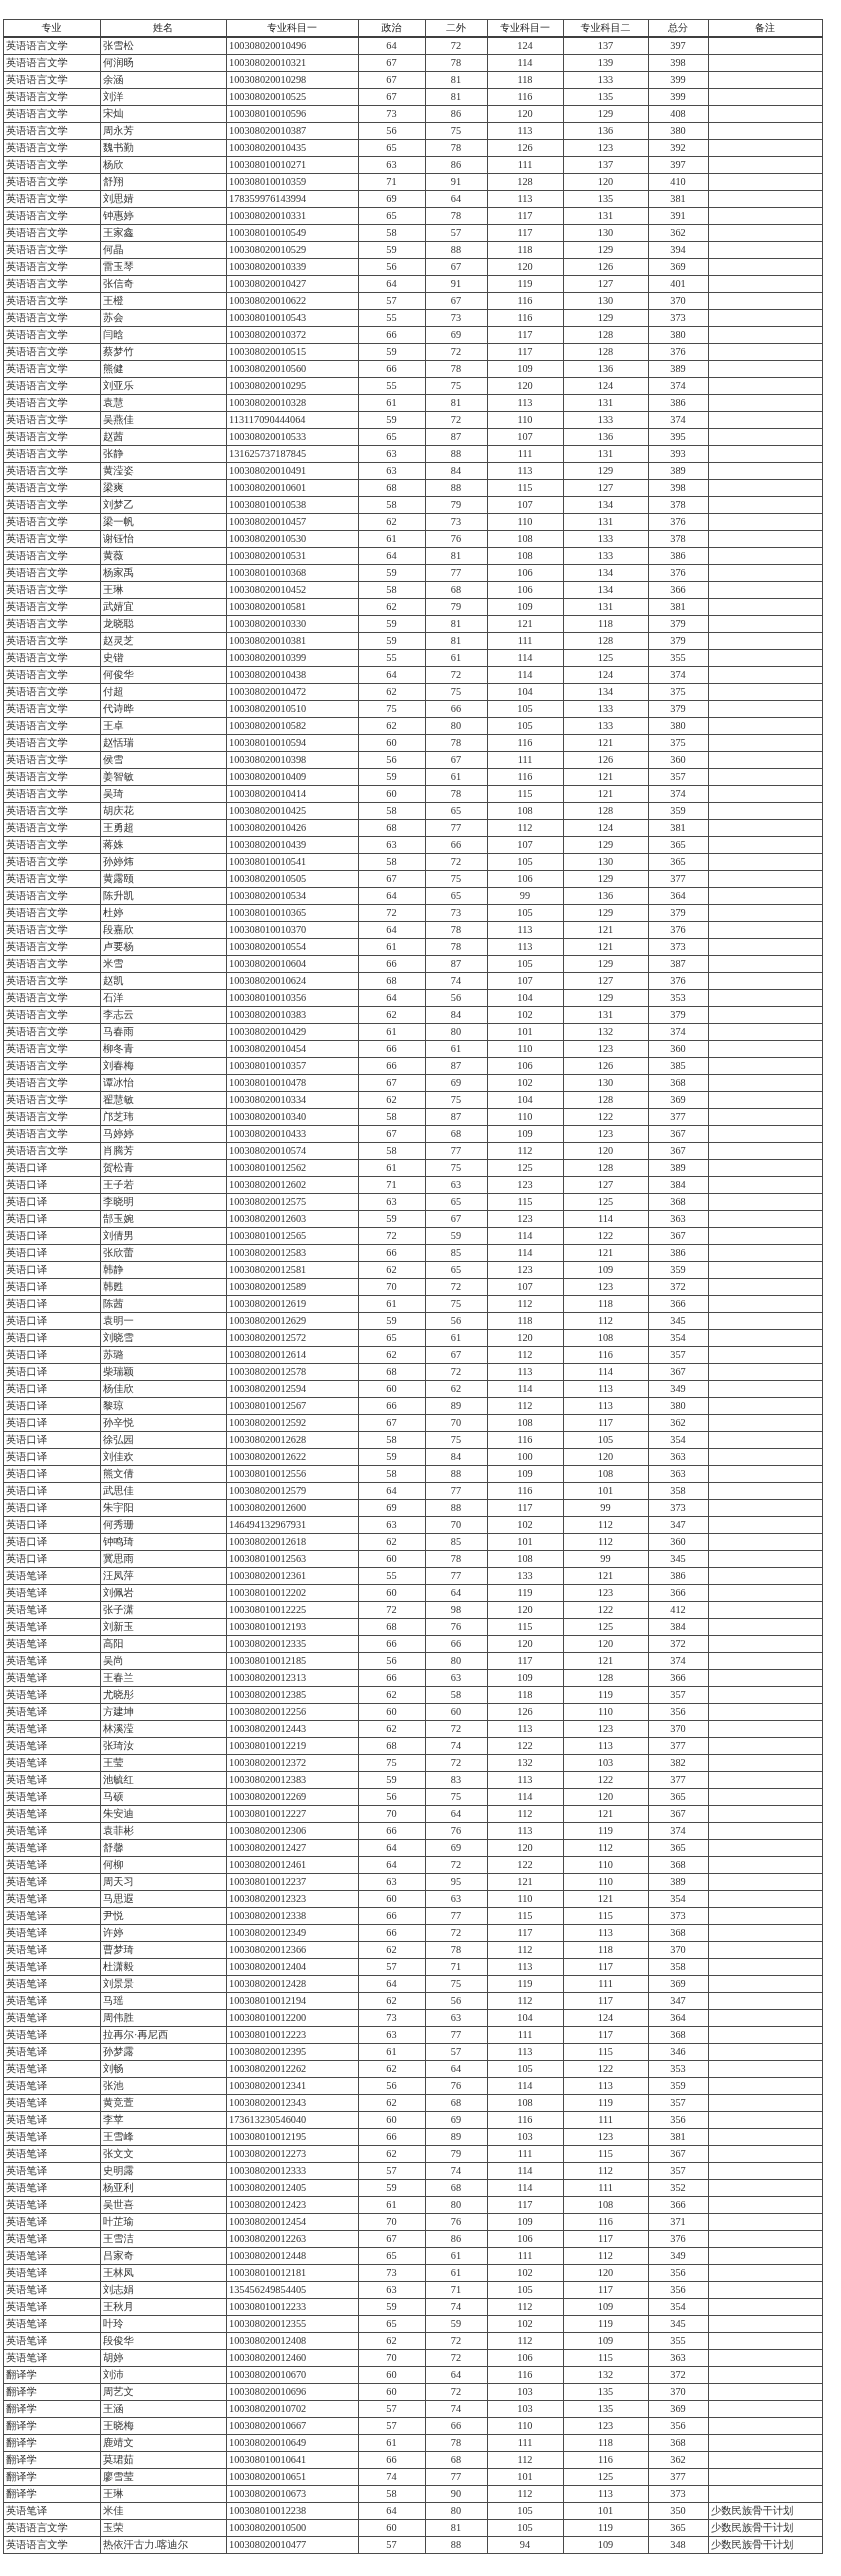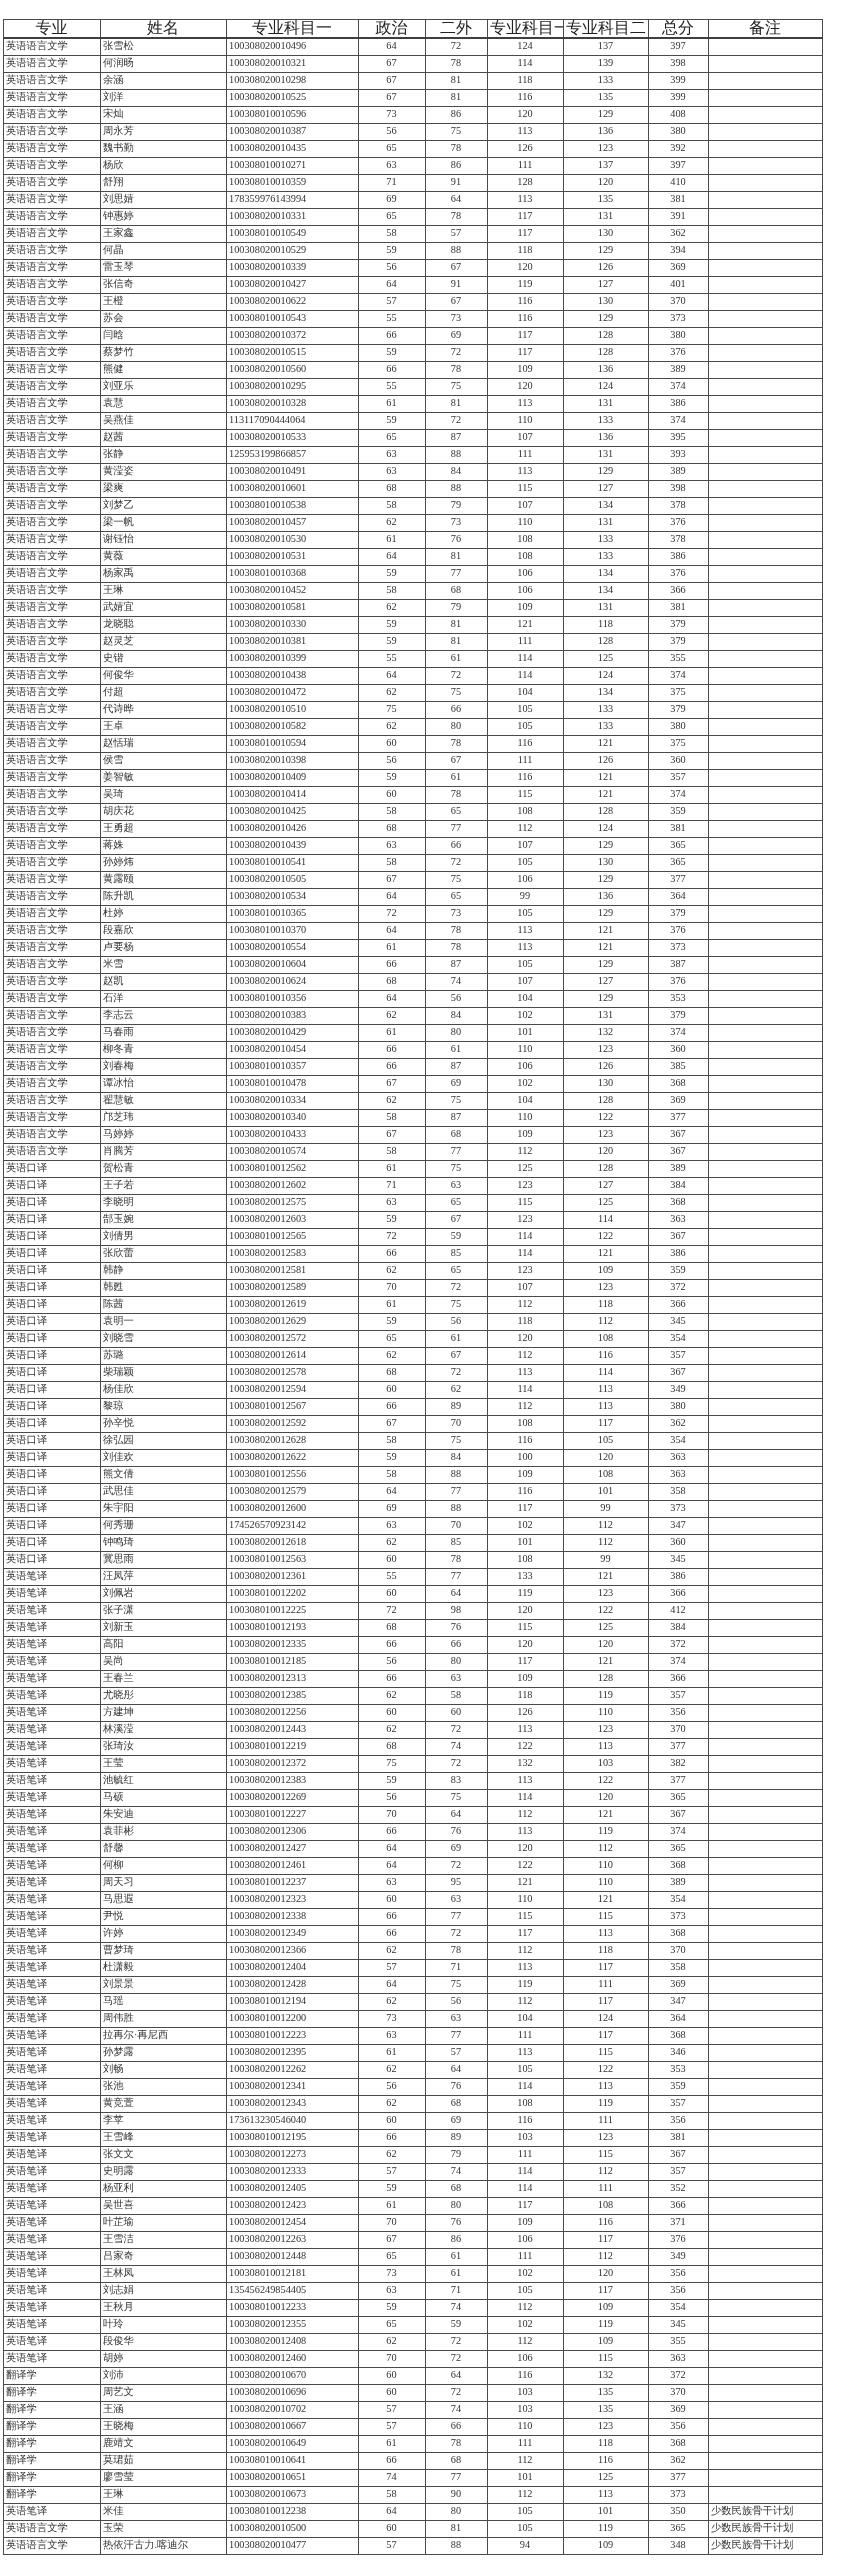--- a/index.html
+++ b/index.html
@@ -35,21 +35,21 @@
     font-size: 10.3px;
     color: #333333;
     height: 16px;
     line-height: 1.05;
     padding: 0 2.5px;
     overflow: hidden;
     white-space: nowrap;
     font-weight: normal;
   }
   .score-table thead th {
-    font-size: 16px;
+    font-size: 10px;
     border-bottom: 2.5px double #3f3f3f;
     color: #222222;
   }
   
   .score-table td:nth-child(1),
   .score-table td:nth-child(2),
   .score-table td:nth-child(3),
   .score-table td:nth-child(9) { text-align: left; }
   .score-table td:nth-child(4),
   .score-table td:nth-child(5),
@@ -347,21 +347,21 @@
           <td>65</td>
           <td>87</td>
           <td>107</td>
           <td>136</td>
           <td>395</td>
           <td></td>
         </tr>
         <tr>
           <td>英语语言文学</td>
           <td>张静</td>
-          <td>125953199866857</td>
+          <td>131625737187845</td>
           <td>63</td>
           <td>88</td>
           <td>111</td>
           <td>131</td>
           <td>393</td>
           <td></td>
         </tr>
         <tr>
           <td>英语语言文学</td>
           <td>黄滢姿</td>
@@ -1040,21 +1040,21 @@
           <td>69</td>
           <td>88</td>
           <td>117</td>
           <td>99</td>
           <td>373</td>
           <td></td>
         </tr>
         <tr>
           <td>英语口译</td>
           <td>何秀珊</td>
-          <td>174526570923142</td>
+          <td>146494132967931</td>
           <td>63</td>
           <td>70</td>
           <td>102</td>
           <td>112</td>
           <td>347</td>
           <td></td>
         </tr>
         <tr>
           <td>英语口译</td>
           <td>钟鸣琦</td>

